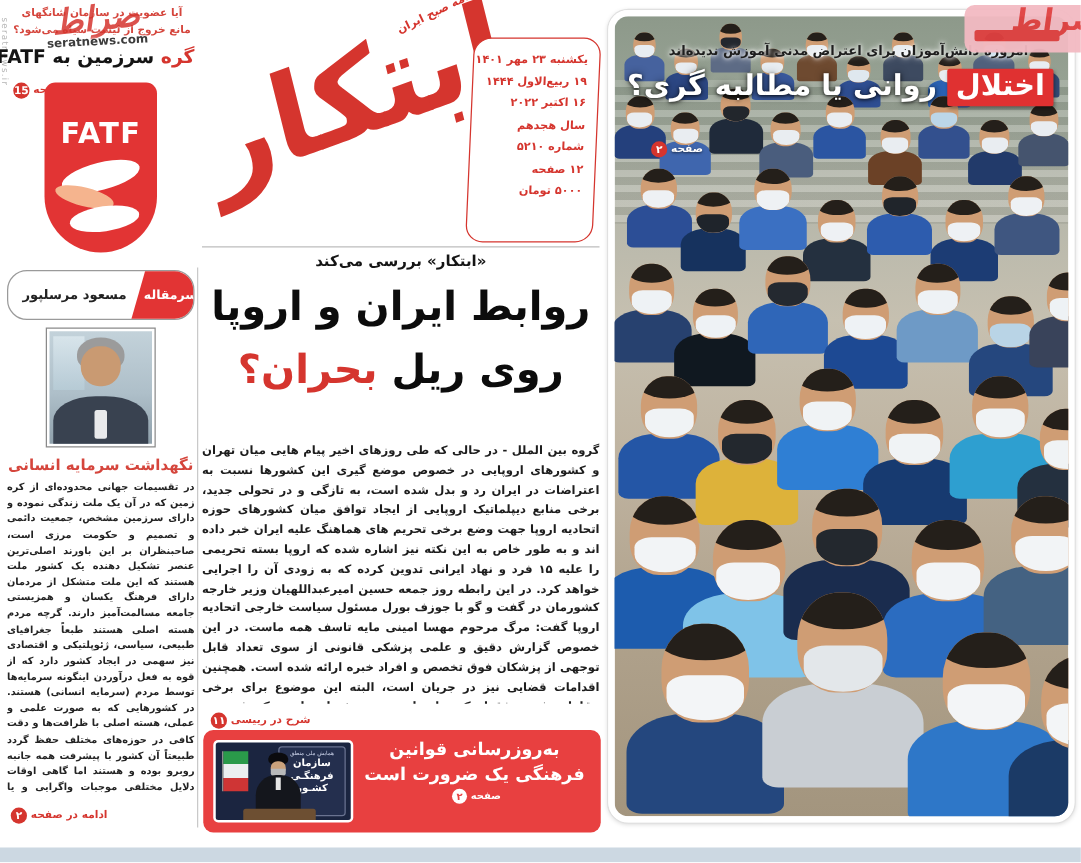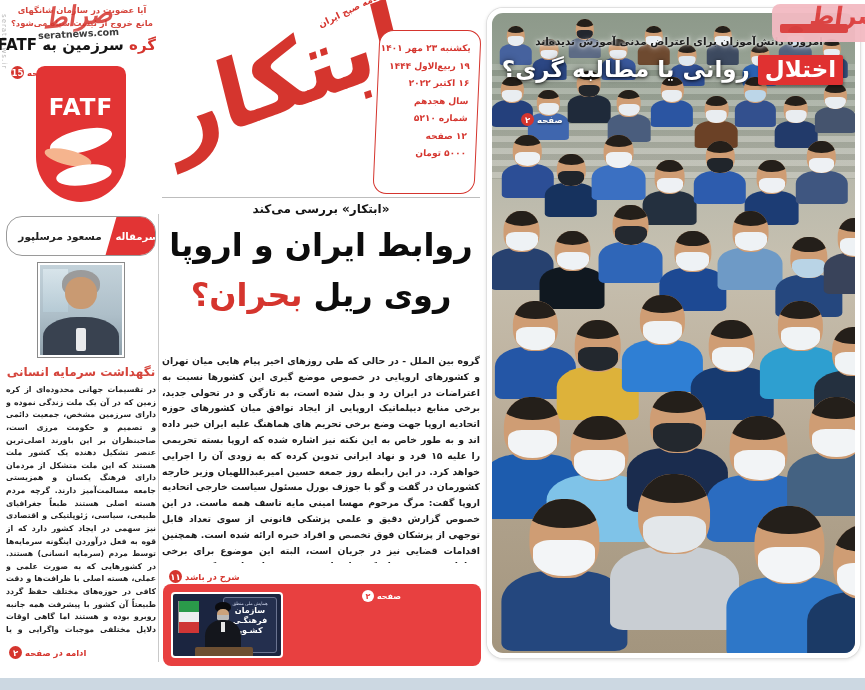--- a/index.html
+++ b/index.html
@@ -195,21 +195,21 @@
   </div>
   <div class="abs mh-line"></div>
 
   <div class="abs headline">
     <div class="h1">روابط ایران و اروپا</div>
     <div class="h2"><span>روی ریل </span><span class="red">بحران؟</span></div>
   </div>
   <div class="abs kicker">«ابتکار» بررسی می‌کند</div>
   <div class="abs cbody">گروه بین الملل - در حالی که طی روزهای اخیر پیام هایی میان تهران و کشورهای اروپایی در خصوص موضع گیری این کشورها نسبت به اعتراضات در ایران رد و بدل شده است، به تازگی و در تحولی جدید، برخی منابع دیپلماتیک اروپایی از ایجاد توافق میان کشورهای حوزه اتحادیه اروپا جهت وضع برخی تحریم های هماهنگ علیه ایران خبر داده اند و به طور خاص به این نکته نیز اشاره شده که اروپا بسته تحریمی را علیه ۱۵ فرد و نهاد ایرانی تدوین کرده که به زودی آن را اجرایی خواهد کرد. در این رابطه روز جمعه حسین امیرعبداللهیان وزیر خارجه کشورمان در گفت و گو با جوزف بورل مسئول سیاست خارجی اتحادیه اروپا گفت: مرگ مرحوم مهسا امینی مایه تاسف همه ماست. در این خصوص گزارش دقیق و علمی پزشکی قانونی از سوی تعداد قابل توجهی از پزشکان فوق تخصص و افراد خبره ارائه شده است. همچنین اقدامات قضایی نیز در جریان است، البته این موضوع برای برخی مقامات غربی فقط یک بهانه است. پرسش این است که غرب در خصوص صدها پرونده قتل عمد زنان و کودکان در کانادا و آمریکا بویژه بدست پلیس چه کرده است؟! نمی شود در اروپا خشن ترین مقابله با اغتشاش، عملی خوب و پسندیده باشد. اما همان کار در چارچوب قانونی در ایران سرکوب قلمداد شود.</div>
   <div class="abs cmore">
-    <span class="badge-label">شرح در باشد</span><span class="pbadge">۱۱</span>
+    <span class="badge-label">شرح در رییسی</span><span class="pbadge">۱۱</span>
   </div>
 
   <div class="abs culture">
     <div class="cul-photo">
       <div class="raisi">
         <div class="rz-flag"></div>
         <div class="rz-panel">
           <div class="rz-p-top">همایش ملی منطق</div>
           <div class="rz-word">سازمان</div>
           <div class="rz-word">فرهنگـی</div>
@@ -219,20 +219,24 @@
           <div class="rz-turban"></div>
           <div class="rz-face"></div>
           <div class="rz-beard"></div>
           <div class="rz-robe"></div>
           <div class="rz-shirt"></div>
         </div>
         <div class="rz-podium"></div>
       </div>
     </div>
     <div class="cul-text">
+      <div class="cul-head">
+        <span>به‌روزرسانی قوانین</span><br>
+        <span>فرهنگی یک ضرورت است</span>
+      </div>
       <div class="cul-badge">
         <span>صفحه</span><span class="pbadge-white">۲</span>
       </div>
     </div>
   </div>
 
   <div class="abs photo">
     <div class="photo-bg"></div>
     <div class="steps"></div>
     <div class="crowd">

